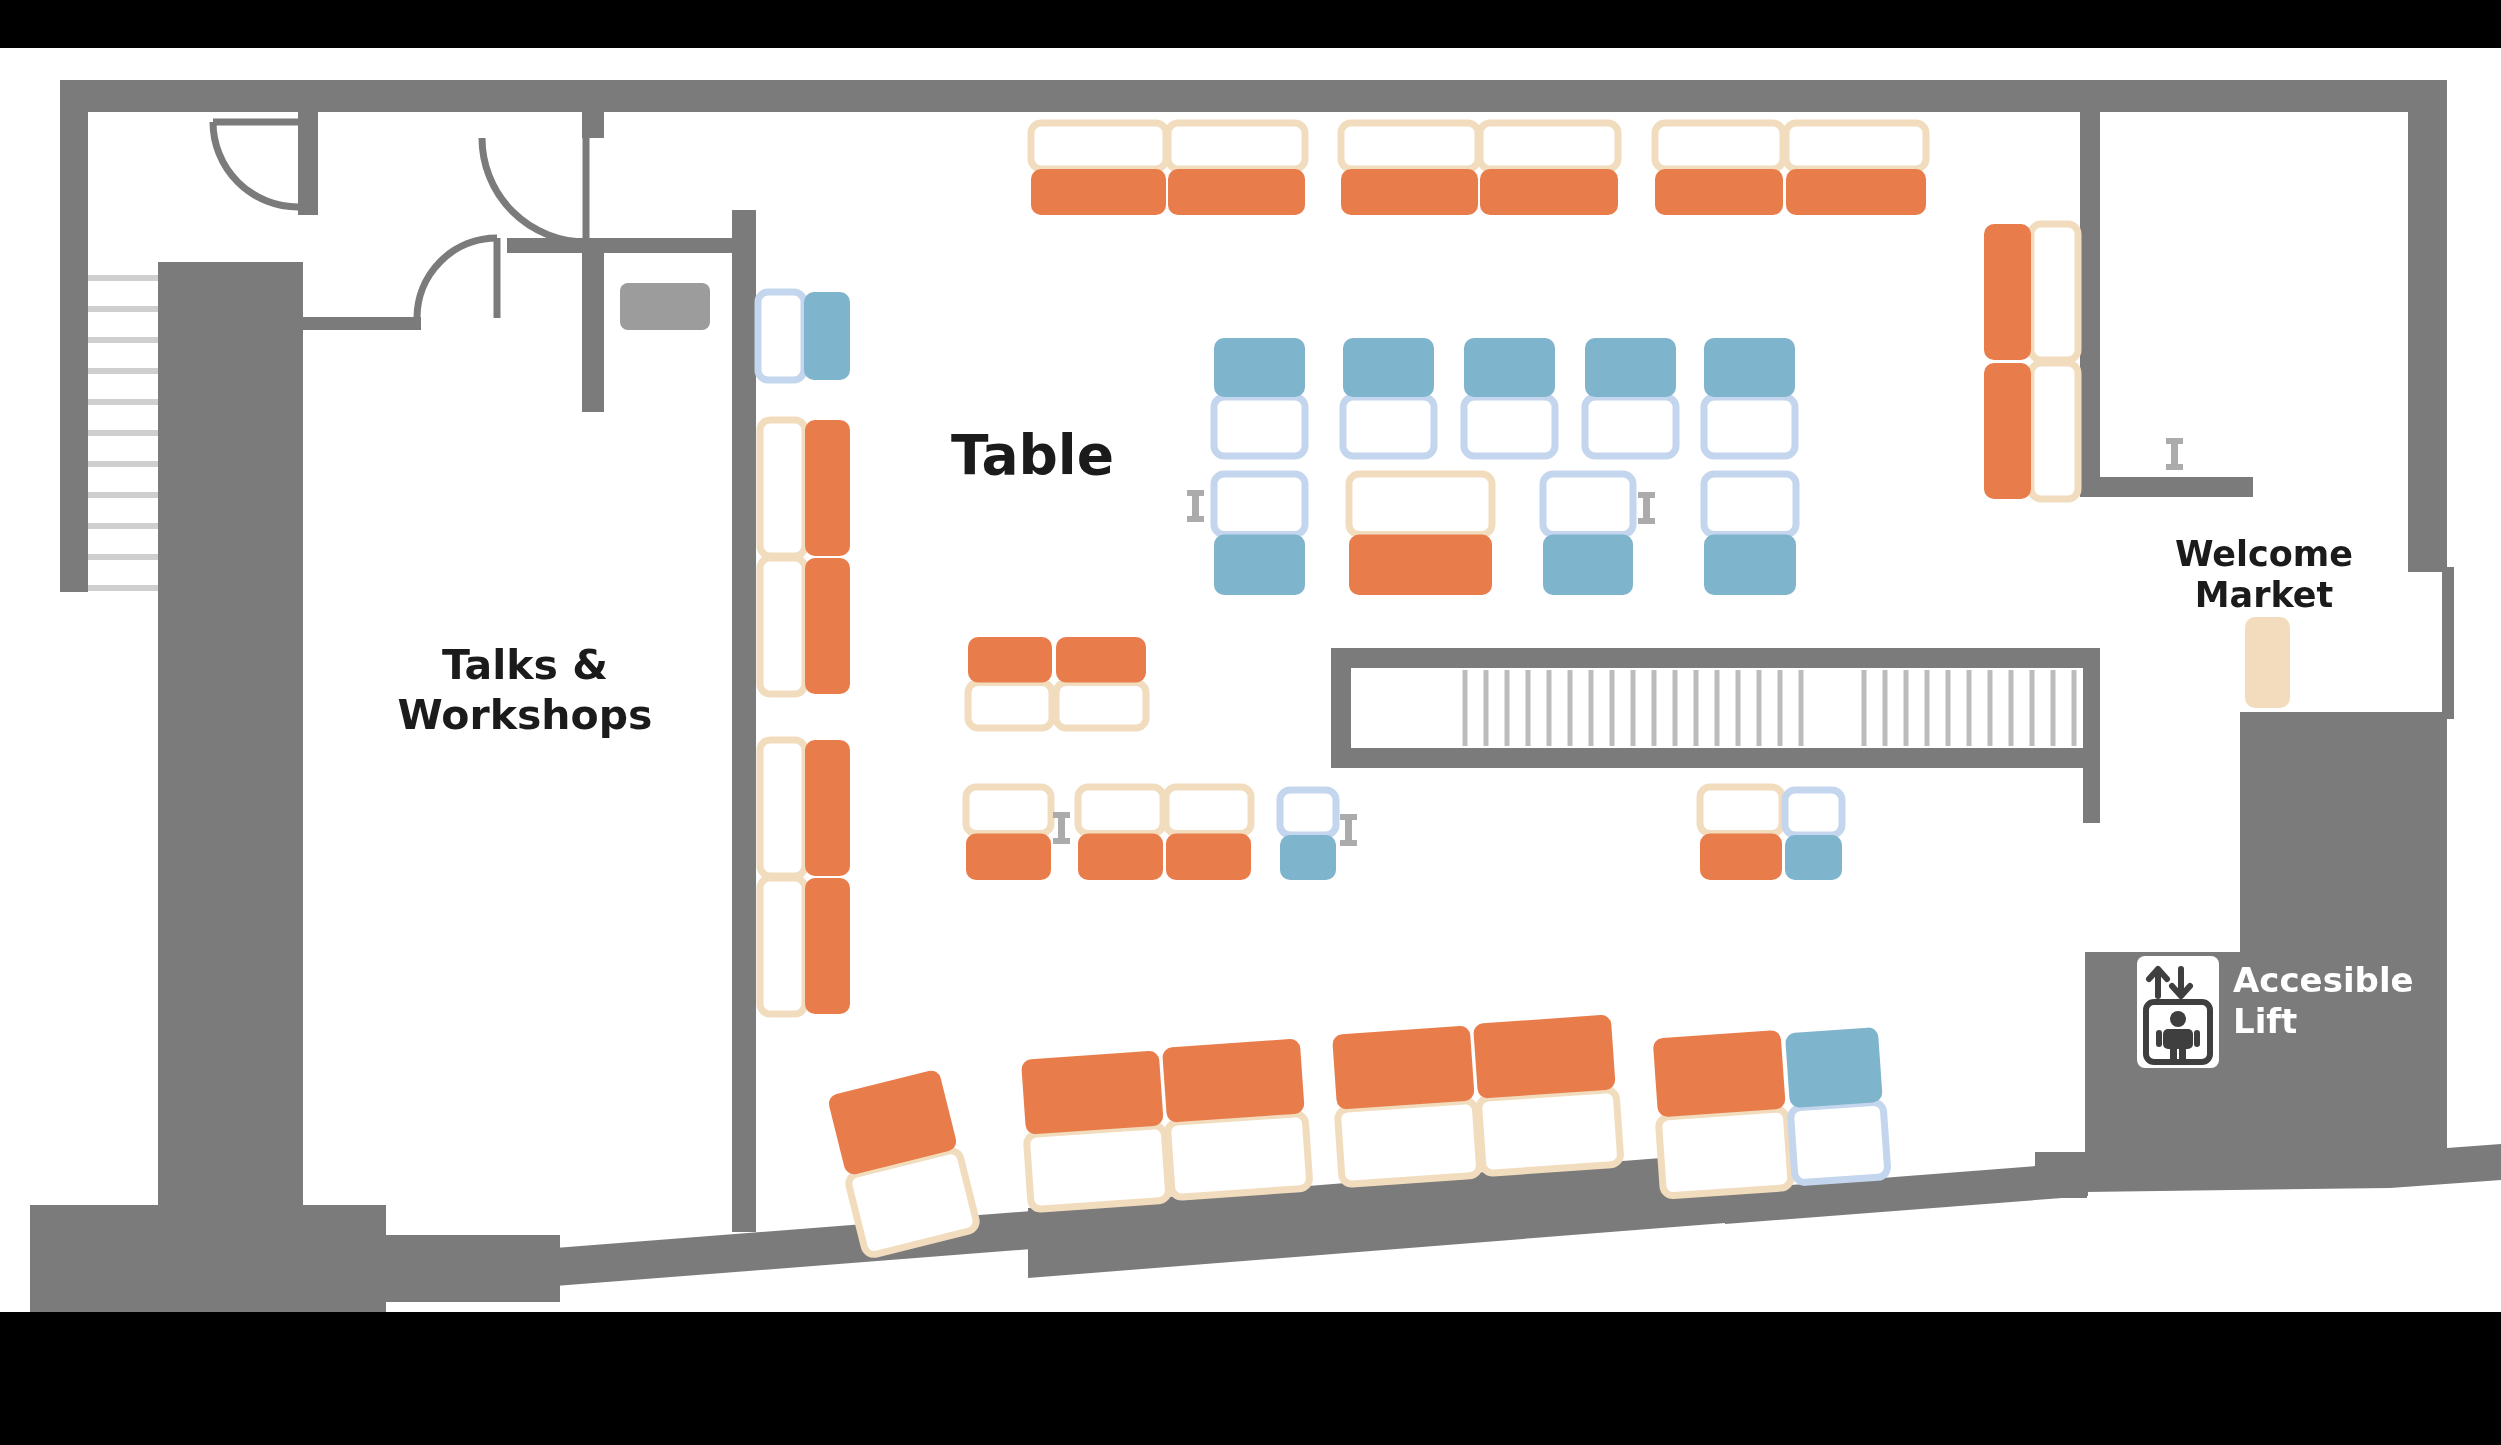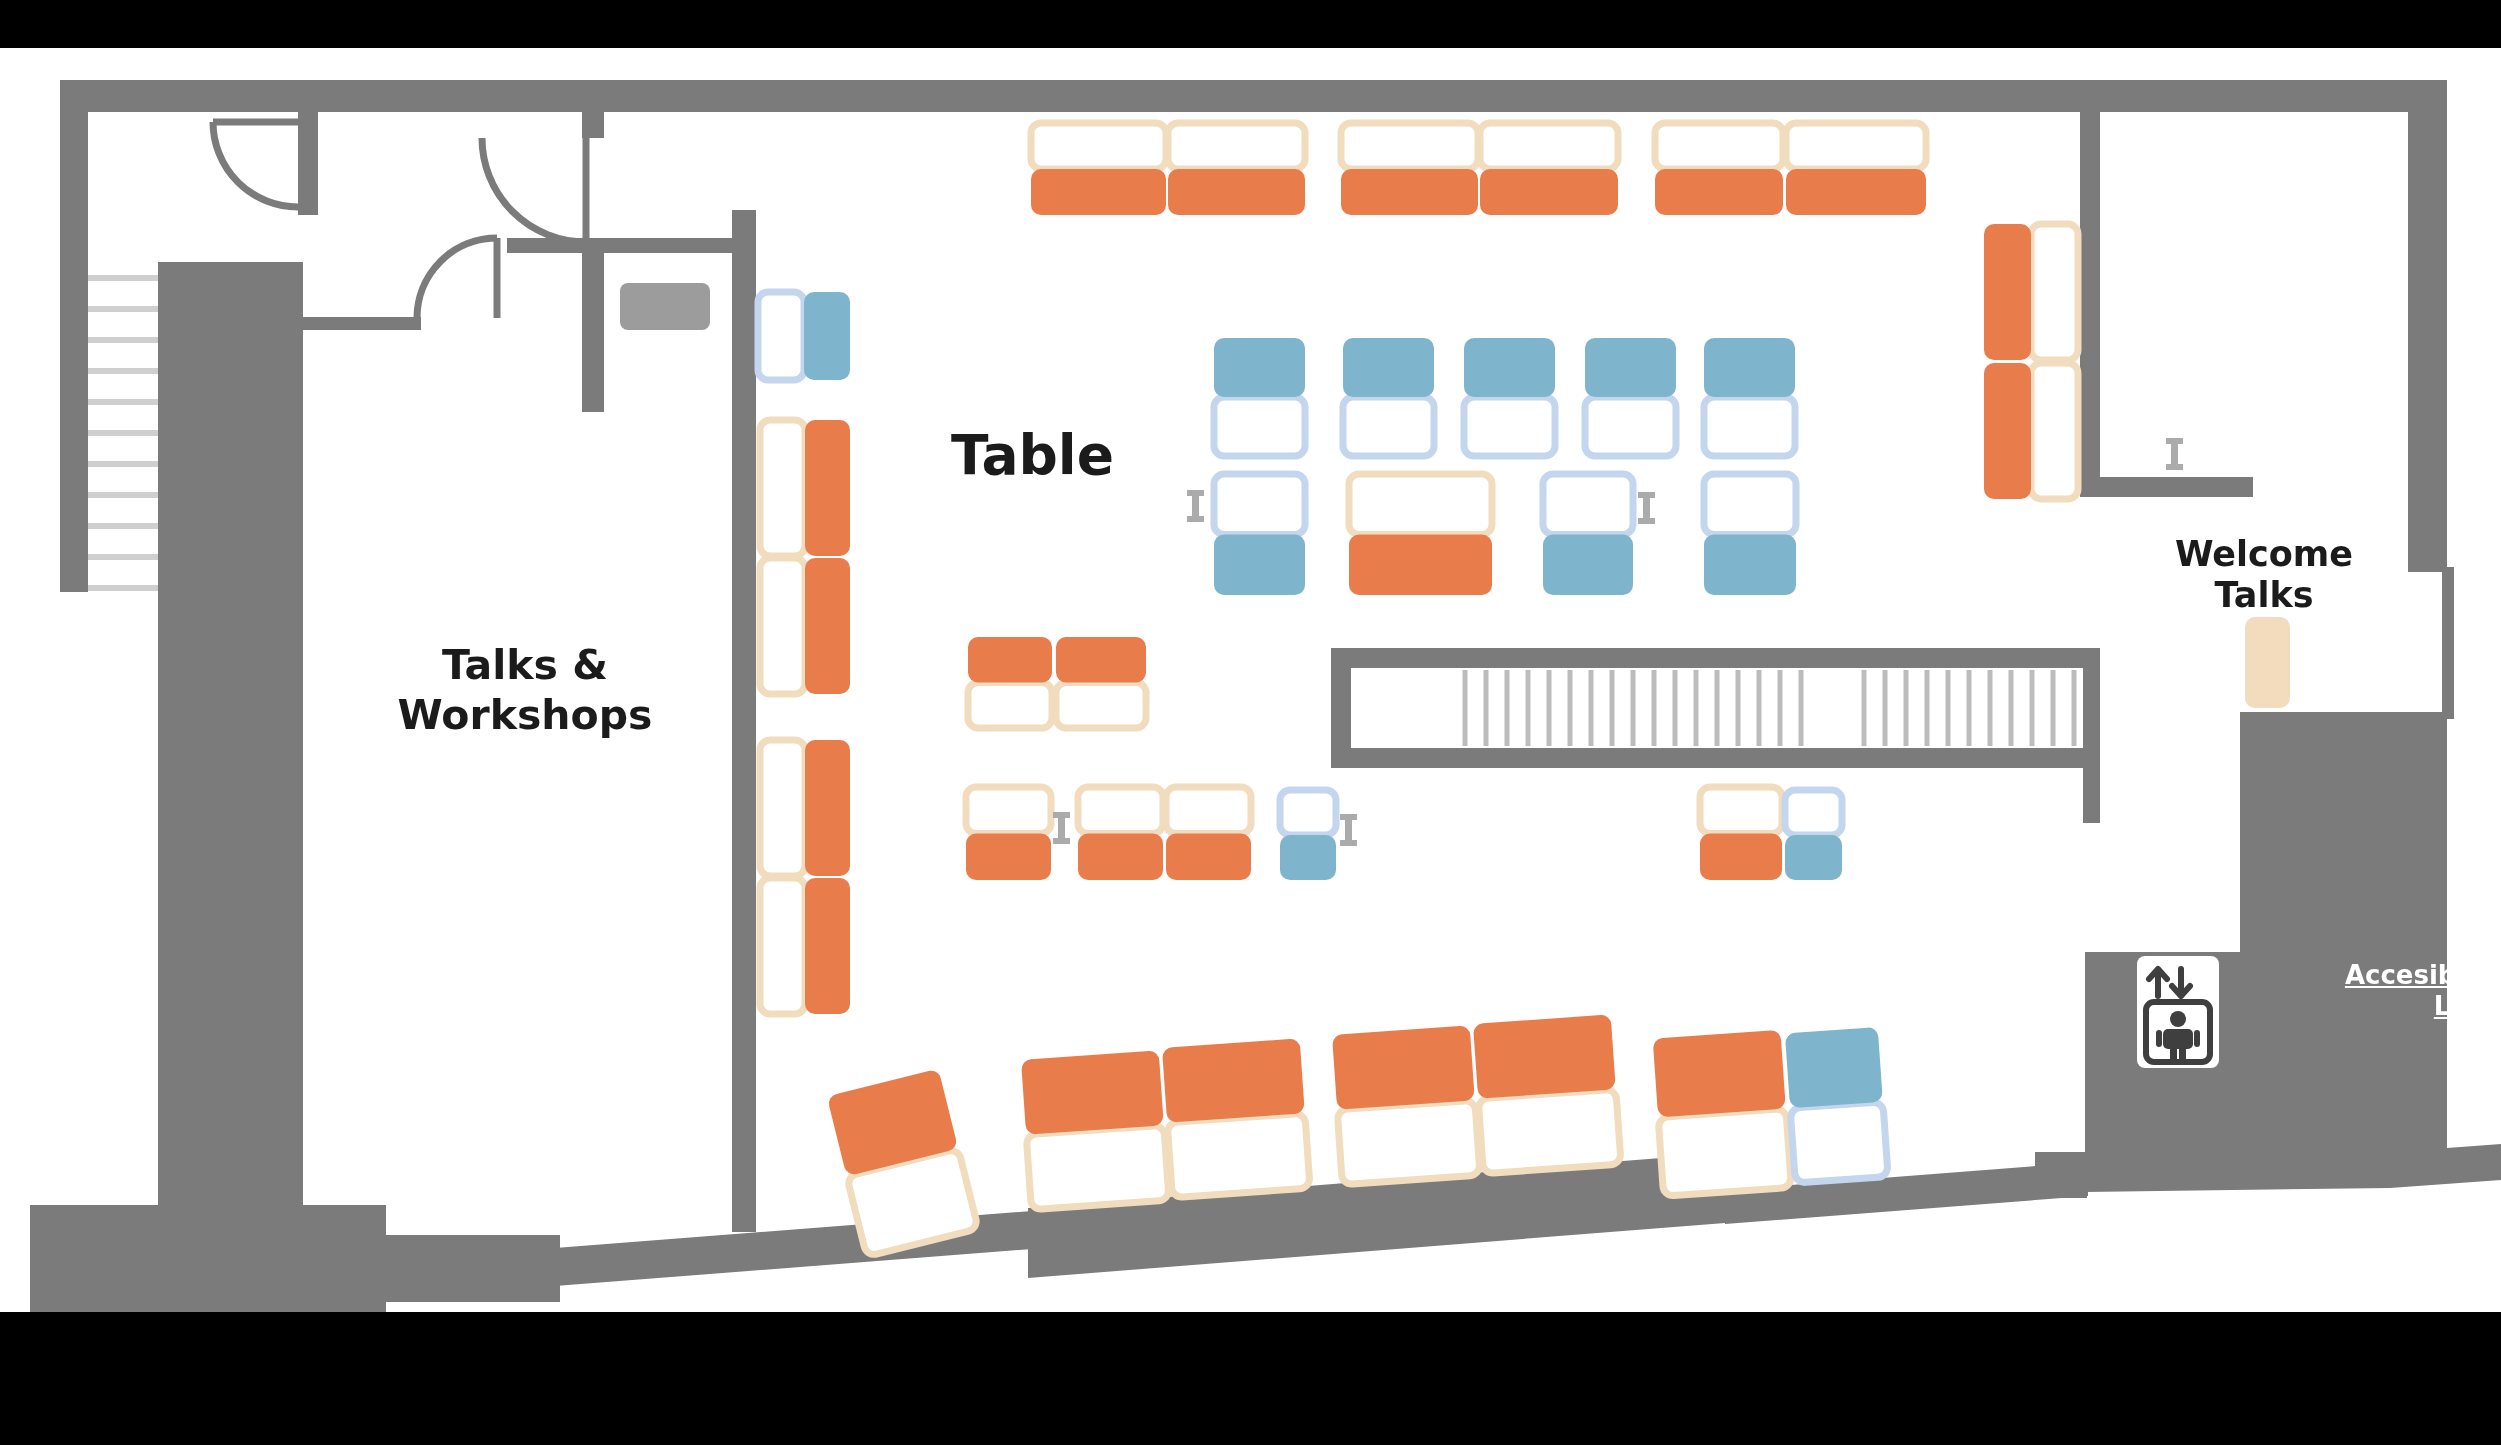--- a/index.html
+++ b/index.html
@@ -5,22 +5,22 @@
   html,body{margin:0;padding:0;background:#000;}
   body{position:relative;width:2501px;height:1445px;overflow:hidden;
        font-family:"DejaVu Sans","Liberation Sans",sans-serif;}
   .canvas{position:absolute;left:0;top:48px;width:2501px;height:1264px;background:#ffffff;}
   svg.plan{position:absolute;left:0;top:0;width:2501px;height:1445px;}
   .label{position:absolute;font-weight:800;color:#1b1b1b;white-space:pre-line;
          text-align:center;line-height:1.22;letter-spacing:0px;}
   #talks-label{left:245px;top:640px;width:560px;font-size:41px;}
   #market-label{left:860px;top:422px;width:345px;font-size:55px;}
   #welcome-label{left:2128px;top:534px;width:272px;font-size:35px;line-height:1.16;}
-  #lift-label{left:2233px;top:960px;width:250px;font-size:26px;color:#ffffff;
-              text-align:right;line-height:1.2;text-decoration:underline;}
+  #lift-label{left:2233px;top:960px;width:250px;font-size:34px;color:#ffffff;
+              text-align:left;line-height:1.2;}
 </style>
 </head>
 <body>
 
 <div class="canvas"></div>
 
 <svg class="plan" viewBox="0 0 2501 1445" xmlns="http://www.w3.org/2000/svg">
 
   <g id="walls" fill="#7b7b7b">
     <rect x="60" y="80" width="2387" height="32"></rect>
@@ -307,15 +307,15 @@
       <rect x="2170" y="1047" width="7" height="15" rx="2"></rect>
       <rect x="2179" y="1047" width="7" height="15" rx="2"></rect>
     </g>
   </g>
 </svg>
 
 <div class="label" id="talks-label">Talks &amp;
 Workshops</div>
 <div class="label" id="market-label">Table</div>
 <div class="label" id="welcome-label">Welcome
-Talks</div>
+Market</div>
 <div class="label" id="lift-label">Accesible
 Lift</div>
 
 </body></html>

